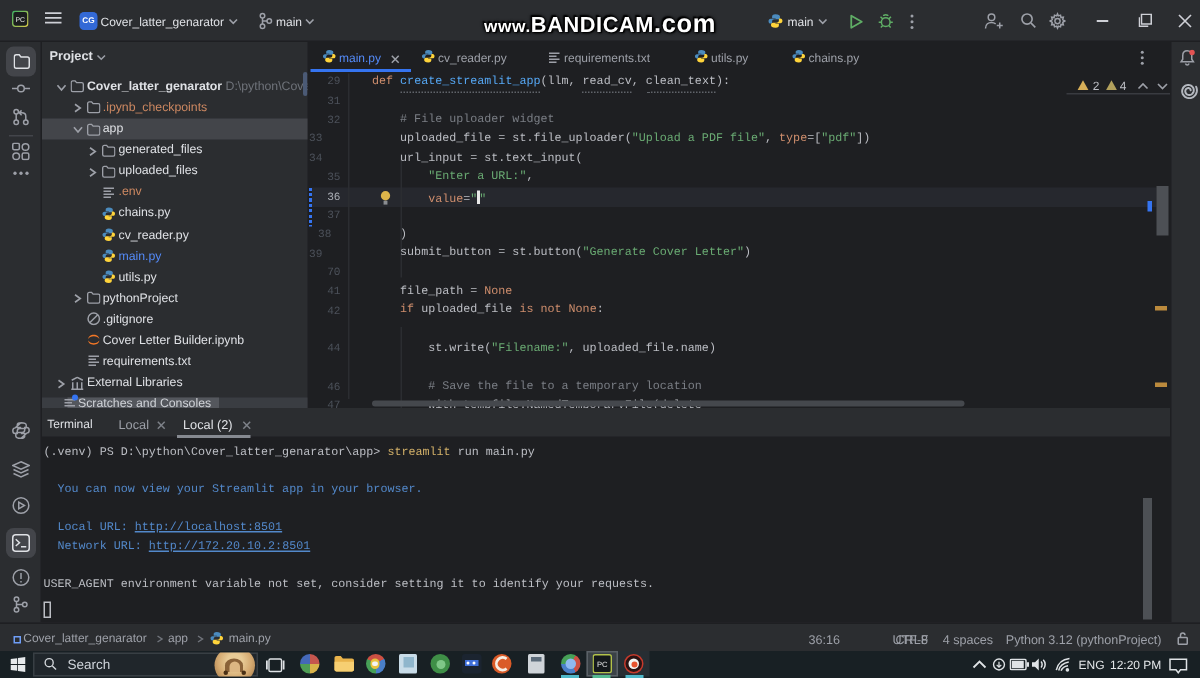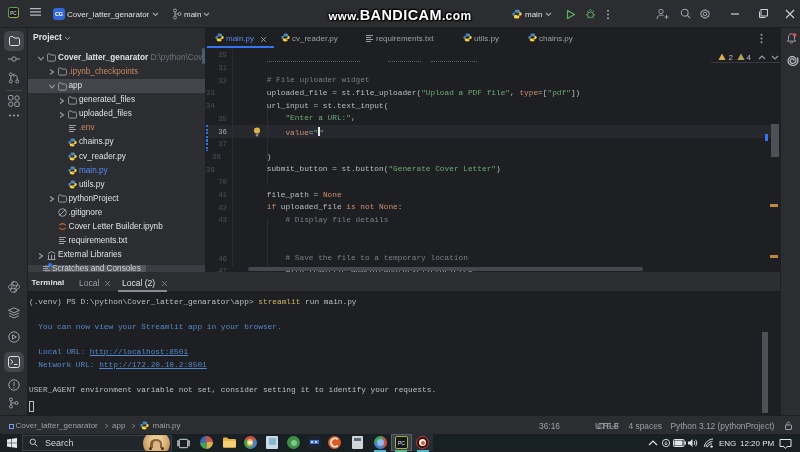--- a/index.html
+++ b/index.html
@@ -50,21 +50,21 @@
           <circle cx="3" cy="2.5" r="1.5"></circle>
           <circle cx="3" cy="9.5" r="1.5"></circle>
           <circle cx="7.5" cy="6" r="1.5"></circle>
           <path d="M3 4 L3 8 M3 6 C3 6 5 6 6 6"></path>
         </g>
       </svg>
   <span class="tbtxt" style="left:184px">main</span>
   <svg class="abs" style="left:203px;top:12px" width="7" height="5" viewBox="0 0 7 5">
         <polyline points="1,1 3.5,3.5 6,1" fill="none" stroke="#9da0a8" stroke-width="1.1"></polyline>
       </svg>
-  <div id="watermark"><span style="font-size:11.5px">www.</span><span style="font-size:14.5px">BANDICAM</span><span style="font-size:12px">.com</span></div>
+  <div id="watermark"><span style="font-size:11.5px">www.</span><span style="font-size:14.5px">BANDICAM</span><span style="font-size:17px">.com</span></div>
   <svg class="abs" style="left:512px;top:9px" width="10" height="10" viewBox="0 0 11 11">
         <path d="M5.5 0.5 C3.5 0.5 3 1.3 3 2.3 L3 3.4 L5.6 3.4 L5.6 3.8 L2 3.8 C0.9 3.8 0.4 4.6 0.4 5.6 C0.4 6.6 0.9 7.4 2 7.4 L3 7.4 L3 5.9 C3 4.9 3.8 4.3 4.8 4.3 L7.4 4.3 C8.2 4.3 8.8 3.6 8.8 2.8 L8.8 2.3 C8.8 1.3 7.8 0.5 5.5 0.5 Z" fill="#4b8bbe"></path>
         <path d="M5.5 10.5 C7.5 10.5 8 9.7 8 8.7 L8 7.6 L5.4 7.6 L5.4 7.2 L9 7.2 C10.1 7.2 10.6 6.4 10.6 5.4 C10.6 4.4 10.1 3.6 9 3.6 L8 3.6 L8 5.1 C8 6.1 7.2 6.7 6.2 6.7 L3.6 6.7 C2.8 6.7 2.2 7.4 2.2 8.2 L2.2 8.7 C2.2 9.7 3.2 10.5 5.5 10.5 Z" fill="#ffd43b"></path>
       </svg>
   <span class="tbtxt" style="left:525px">main</span>
   <svg class="abs" style="left:545px;top:12px" width="7" height="5" viewBox="0 0 7 5">
         <polyline points="1,1 3.5,3.5 6,1" fill="none" stroke="#9da0a8" stroke-width="1.1"></polyline>
       </svg>
   <svg class="abs" style="left:566px;top:9px" width="10" height="11" viewBox="0 0 10 11">
         <path d="M1.5 1.5 L8.5 5.5 L1.5 9.5 Z" fill="none" stroke="#5fad65" stroke-width="1.2" stroke-linejoin="round"></path>
@@ -352,20 +352,21 @@
           <circle cx="1.5" cy="9.2" r="1"></circle>
         </g>
       </svg>
   <div class="abs" style="left:2px;top:97.3px;width:563px;height:12.7px;background:#26282e"></div>
   <div class="abs" style="left:0px;top:97.3px;width:2px;height:25.4px;background:repeating-linear-gradient(180deg,#3574f0 0 2.2px,rgba(0,0,0,0) 2.2px 3.6px)"></div>
   <div class="abs" style="left:26px;top:21px;width:1px;height:217px;background:#2b2d31"></div>
   <div class="abs" style="left:60.7px;top:75px;width:1px;height:82px;background:#2b2d31"></div>
   <div class="abs" style="left:60.7px;top:190px;width:1px;height:57px;background:#2b2d31"></div>
   <div class="abs" style="left:0;top:21.15px;width:565px;height:12.7px">
         <div class="abs mono" style="left:0;top:2.2px;width:21px;text-align:right;color:#4b5059;font-size:7.4px">29</div>
+  <div class="abs mono" style="left:42px;top:1.8px"><span class="kw">def</span> <span class="fn">create_streamlit_app</span>(llm, read_cv, clean_text):</div>
   </div>
   <div class="abs" style="left:0;top:33.85px;width:565px;height:12.7px">
         <div class="abs mono" style="left:0;top:2.2px;width:21px;text-align:right;color:#4b5059;font-size:7.4px">31</div>
   </div>
   <div class="abs" style="left:0;top:46.55px;width:565px;height:12.7px">
         <div class="abs mono" style="left:0;top:2.2px;width:21px;text-align:right;color:#4b5059;font-size:7.4px">32</div>
   <div class="abs mono" style="left:42px;top:1.8px"><span class="com">    # File uploader widget</span></div>
   </div>
   <div class="abs" style="left:0;top:59.25px;width:565px;height:12.7px">
         <div class="abs mono" style="left:0;top:2.2px;width:21px;text-align:left;color:#4b5059;font-size:7.4px">33</div>
@@ -398,23 +399,23 @@
         <div class="abs mono" style="left:0;top:2.2px;width:21px;text-align:right;color:#4b5059;font-size:7.4px">70</div>
   </div>
   <div class="abs" style="left:0;top:160.85px;width:565px;height:12.7px">
         <div class="abs mono" style="left:0;top:2.2px;width:21px;text-align:right;color:#4b5059;font-size:7.4px">41</div>
   <div class="abs mono" style="left:42px;top:1.8px">    file_path = <span class="kw">None</span></div>
   </div>
   <div class="abs" style="left:0;top:173.55px;width:565px;height:12.7px">
         <div class="abs mono" style="left:0;top:2.2px;width:21px;text-align:right;color:#4b5059;font-size:7.4px">42</div>
   <div class="abs mono" style="left:42px;top:1.8px"><span class="kw">    if</span> uploaded_file <span class="kw">is</span> <span class="kw">not</span> <span class="kw">None</span>:</div>
   </div>
-  <div class="abs" style="left:0;top:186.25px;width:565px;height:12.7px">
-        <div class="abs mono" style="left:0;top:2.2px;width:21px;text-align:right;color:#4b5059;font-size:7.4px">43</div>
-  <div class="abs mono" style="left:42px;top:1.8px"><span class="com">        # Display file details</span></div>
+  <div class="abs" style="left:0;top:198.95px;width:565px;height:12.7px">
+        <div class="abs mono" style="left:0;top:2.2px;width:21px;text-align:right;color:#4b5059;font-size:7.4px">44</div>
+  <div class="abs mono" style="left:42px;top:1.8px">        st.write(<span class="str">"Filename:"</span>, uploaded_file.name)</div>
   </div>
   <div class="abs" style="left:0;top:224.35px;width:565px;height:12.7px">
         <div class="abs mono" style="left:0;top:2.2px;width:21px;text-align:right;color:#4b5059;font-size:7.4px">46</div>
   <div class="abs mono" style="left:42px;top:1.8px"><span class="com">        # Save the file to a temporary location</span></div>
   </div>
   <div class="abs" style="left:0;top:237.05px;width:565px;height:12.7px">
         <div class="abs mono" style="left:0;top:2.2px;width:21px;text-align:right;color:#4b5059;font-size:7.4px">47</div>
   <div class="abs mono" style="left:42px;top:1.8px">        with tempfile.NamedTemporaryFile(delete=</div>
   </div>
   <svg class="abs" style="left:47px;top:99.2px" width="8" height="10" viewBox="0 0 8 10">
@@ -450,21 +451,21 @@
         <path d="M5.5 0.8 C3.6 0.8 2.5 2.2 2.5 4 L2.5 6.5 L1.4 8.2 L9.6 8.2 L8.5 6.5 L8.5 4 C8.5 2.2 7.4 0.8 5.5 0.8 Z" fill="none" stroke="#9da0a8" stroke-width="1"></path>
         <path d="M4.3 9.3 C4.5 10 5 10.3 5.5 10.3 C6 10.3 6.5 10 6.7 9.3" fill="none" stroke="#9da0a8" stroke-width="1"></path>
         <circle cx="8.7" cy="2" r="1.8" fill="#e35252"></circle>
       </svg>
   <svg class="abs" style="left:5px;top:25.5px" width="13" height="13" viewBox="0 0 13 13">
         <polyline points="11.41,3.82 11.73,4.67 11.91,5.55 11.94,6.44 11.82,7.32 11.57,8.15 11.18,8.93 10.68,9.62 10.08,10.22 9.40,10.71 8.66,11.07 7.87,11.31 7.06,11.41 6.26,11.39 5.48,11.23 4.75,10.95 4.08,10.56 3.49,10.07 2.99,9.50 2.59,8.86 2.31,8.18 2.15,7.46 2.10,6.74 2.18,6.03 2.36,5.35 2.65,4.72 3.04,4.15 3.51,3.65 4.04,3.25 4.63,2.94 5.25,2.74 5.88,2.64 6.52,2.64 7.14,2.75 7.72,2.95 8.25,3.25 8.72,3.62 9.12,4.05 9.44,4.54 9.67,5.07 9.81,5.62 9.85,6.17 9.81,6.71 9.68,7.24 9.46,7.72 9.18,8.16 8.83,8.53 8.44,8.84 8.00,9.08 7.55,9.24 7.08,9.32 6.61,9.32 6.16,9.25 5.73,9.10 5.34,8.90 5.00,8.63 4.71,8.32 4.48,7.97 4.32,7.60 4.22,7.22 4.19,6.83 4.22,6.45 4.31,6.09 4.46,5.76 4.65,5.47 4.89,5.21 5.15,5.01 5.44,4.86 5.75,4.76 6.05,4.71 6.35,4.72 6.64,4.77 6.91,4.87 7.14,5.01 7.35,5.18 7.52,5.37 7.64,5.59 7.73,5.81 7.77,6.04 7.78,6.26" fill="none" stroke="#b4b8bf" stroke-width="1.3" stroke-linecap="round"></polyline>
       </svg>
 </div>
 <div id="terminal">
   <div id="termhead">
-        <div class="abs" style="left:3.5px;top:6px;font-weight:bold;color:#dfe1e5;font-size:8px">Terminal</div>
+        <div class="abs" style="left:3.5px;top:6px;font-weight:normal;color:#dfe1e5;font-size:8px">Terminal</div>
         <div class="abs" style="left:51px;top:6px;color:#9da0a8;font-size:8.5px">Local</div>
         <svg class="abs" style="left:76px;top:8px" width="7" height="7" viewBox="0 0 7 7">
           <path d="M1.2 1.2 L5.8 5.8 M5.8 1.2 L1.2 5.8" stroke="#7d8188" stroke-width="1"></path>
         </svg>
         <div class="abs" style="left:94px;top:6px;color:#dfe1e5;font-size:8.5px">Local (2)</div>
         <svg class="abs" style="left:133px;top:8px" width="7" height="7" viewBox="0 0 7 7">
           <path d="M1.2 1.2 L5.8 5.8 M5.8 1.2 L1.2 5.8" stroke="#7d8188" stroke-width="1"></path>
         </svg>
         <div class="abs" style="left:90px;top:18px;width:49px;height:2px;background:#868a91"></div>
       </div>

